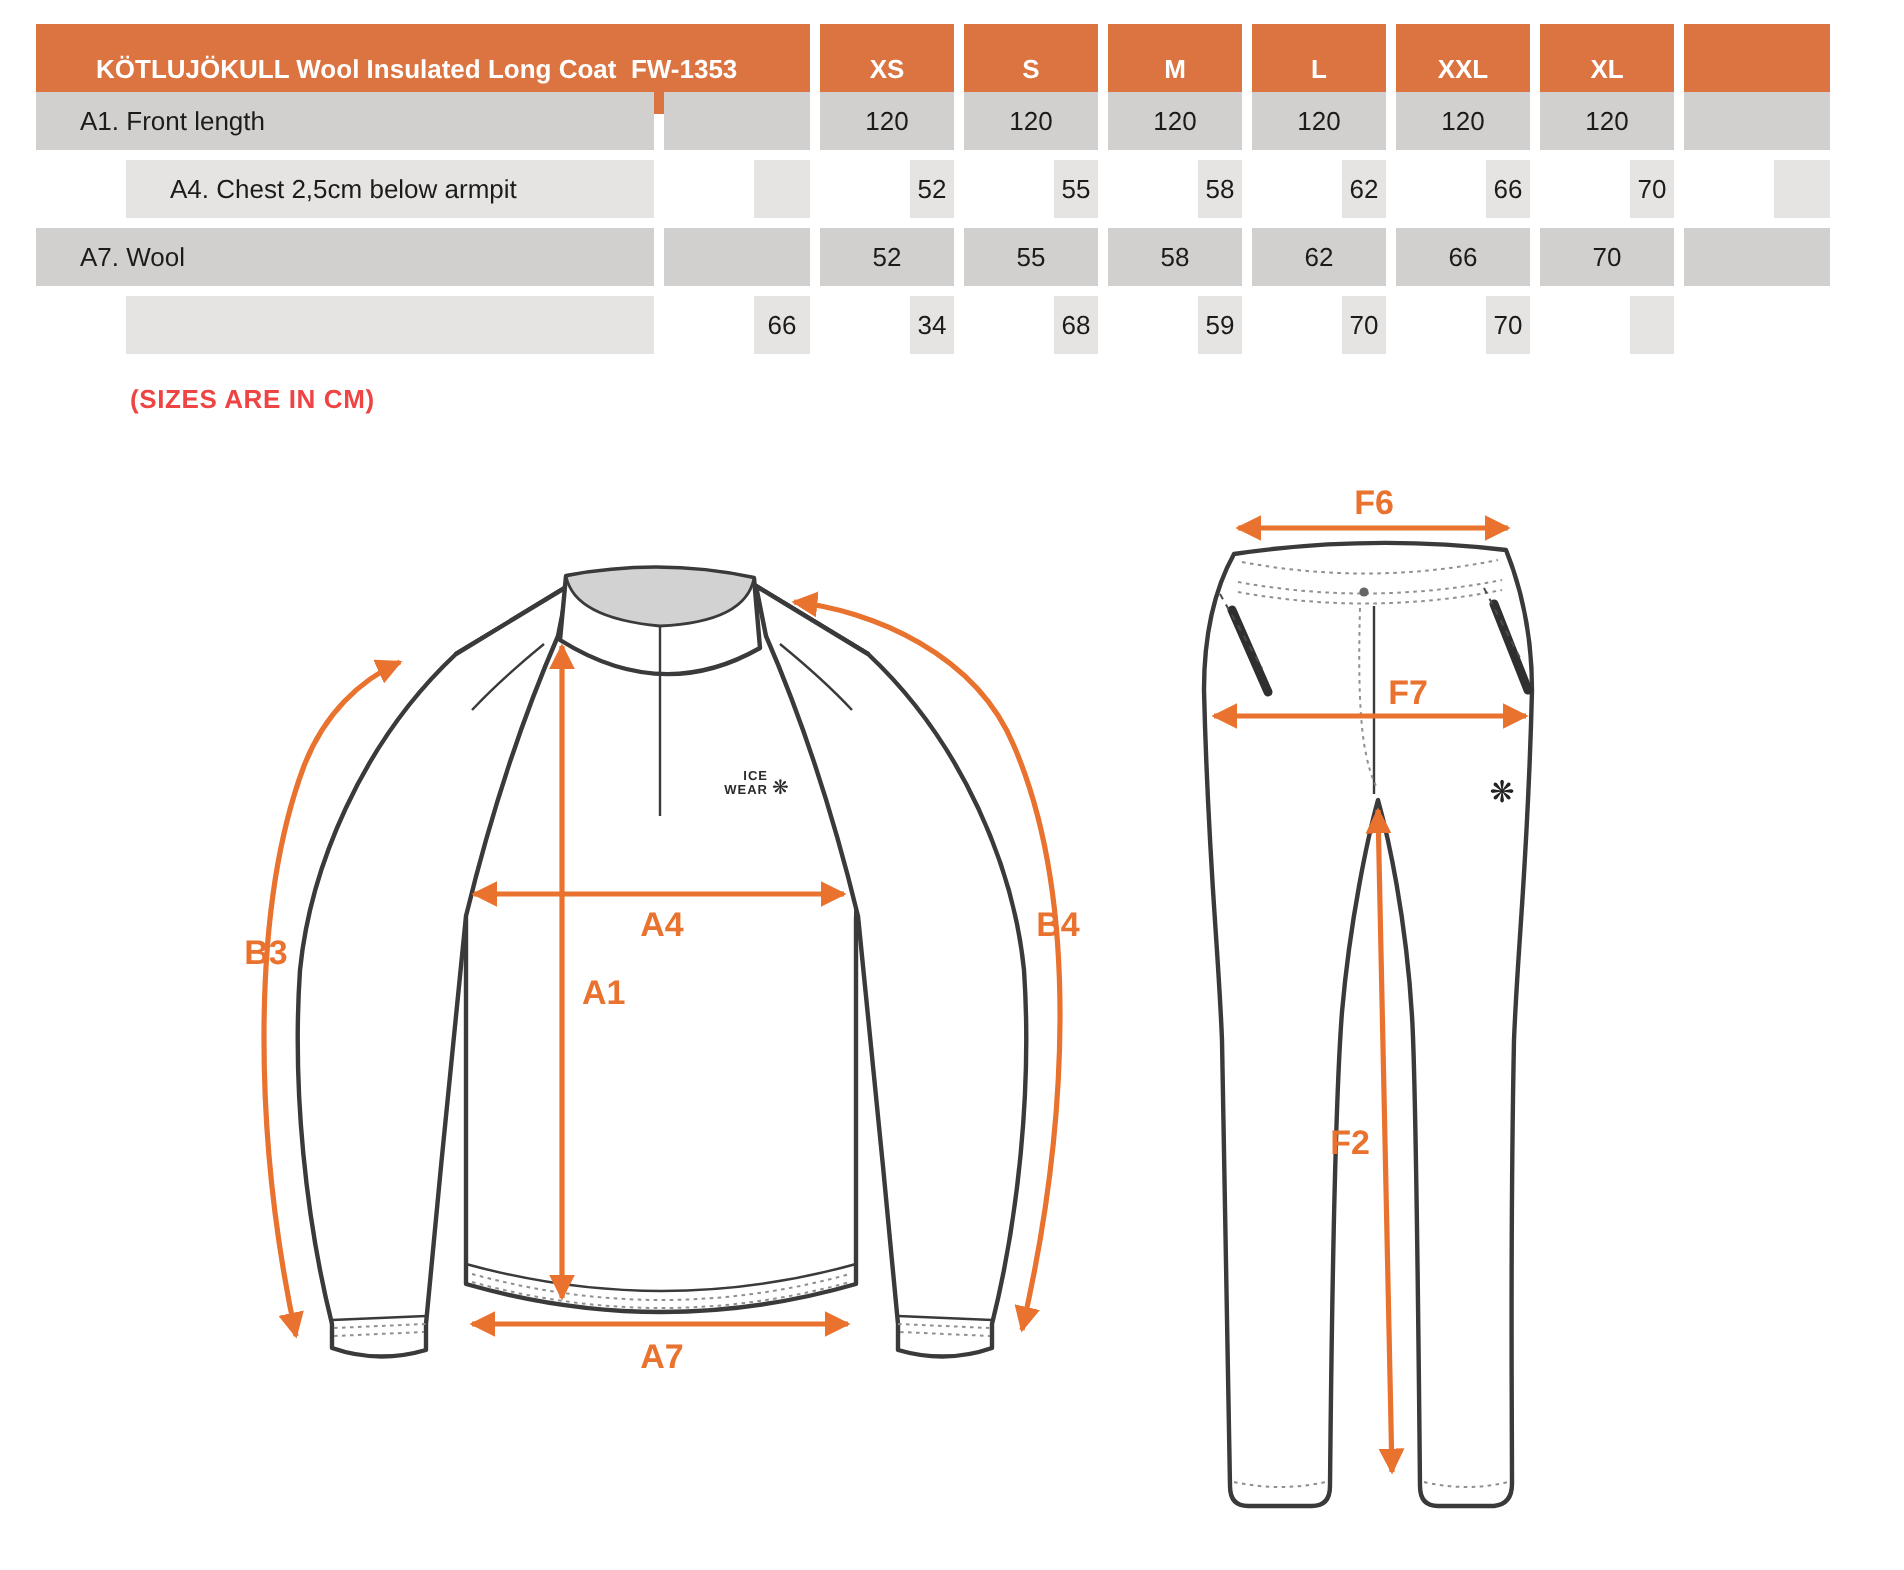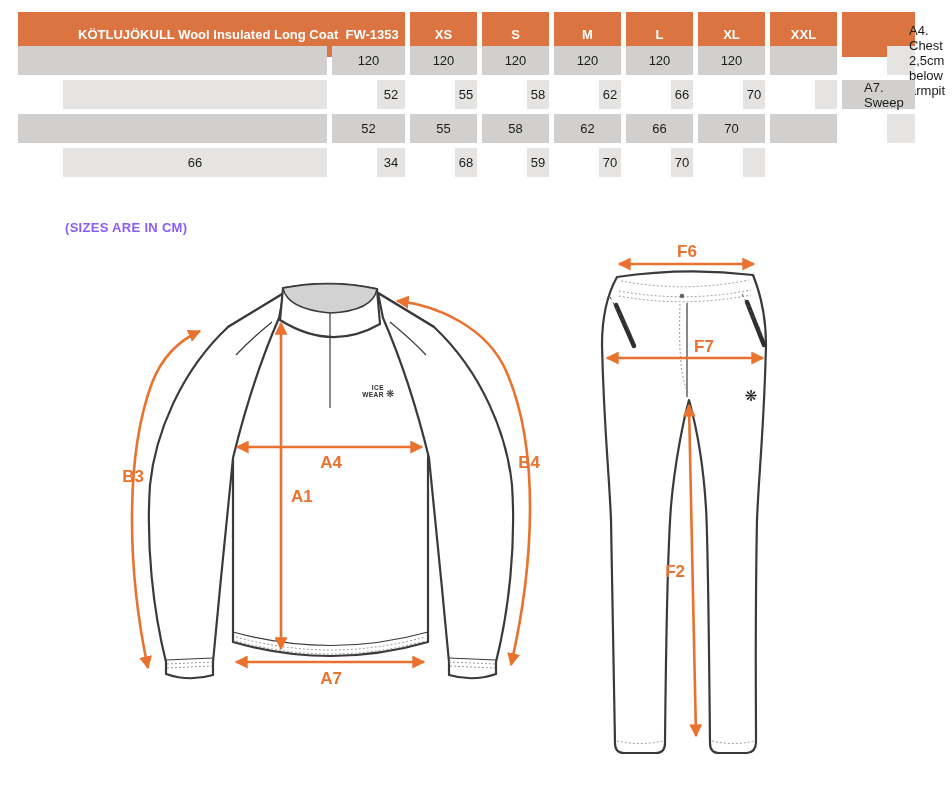--- a/index.html
+++ b/index.html
@@ -4,26 +4,26 @@
 <style>
   html,body{margin:0;padding:0;background:#fff;}
   #page{position:relative;width:952px;height:785px;background:#ffffff;overflow:hidden;
         font-family:"Liberation Sans",sans-serif;}
   
   .size-table{position:absolute;left:18px;top:12px;display:grid;
     grid-template-columns:309px 73px repeat(6,67px) 73px;
     grid-auto-rows:29px;gap:5px;font-size:13px;color:#1b1b1b;}
   .cell{display:flex;align-items:center;justify-content:center;}
   .hdr{background:#DB7440;color:#ffffff;font-weight:bold;height:45px;}
-  .title-cell{grid-column:1 / span 2;justify-content:flex-start;padding-left:60px;}
+  .title-cell{grid-column:1 / span 2;justify-content:flex-start;padding-left:30px;}
   .lbl{justify-content:flex-start;padding-left:22px;}
   .dark{background:#D1D0CE;}
   .light{background:#E5E4E2;margin-left:45px;}
   
-  .cm-note{position:absolute;left:65px;top:220px;color:#8b5cf6;font-size:13px;
+  .cm-note{position:absolute;left:65px;top:192px;color:#ef4444;font-size:13px;
     font-weight:600;letter-spacing:.3px;}
   
   .diagram{position:absolute;left:0;top:230px;}
   .outline{fill:#ffffff;stroke:#3a3a3c;stroke-width:2.2;stroke-linejoin:round;}
   .seam{fill:none;stroke:#3a3a3c;stroke-width:1.2;}
   .stitch{fill:none;stroke:#8f8f8f;stroke-width:1;stroke-dasharray:1.8 2.2;}
   .pocket{stroke:#2f2f2f;stroke-width:4.5;stroke-linecap:round;}
   .pocket-dash{fill:none;stroke:#4a4a4a;stroke-width:1;stroke-dasharray:3 3;}
   .arrow{fill:none;stroke:#E9722F;stroke-width:2.6;}
   .mlabel{fill:#E9722F;font-family:"Liberation Sans",sans-serif;font-size:17px;font-weight:bold;}
@@ -34,44 +34,45 @@
 
 <div id="page">
 
   <div class="size-table">
 
     <div class="cell hdr title-cell">KÖTLUJÖKULL Wool Insulated Long Coat&nbsp; FW-1353</div>
     <div class="cell hdr">XS</div>
     <div class="cell hdr">S</div>
     <div class="cell hdr">M</div>
     <div class="cell hdr">L</div>
+    <div class="cell hdr">XXL</div>
     <div class="cell hdr">XL</div>
-    <div class="cell hdr">XXL</div>
     <div class="cell hdr"></div>
 
+    <div class="cell dark lbl">A1. Front length</div>
     <div class="cell dark"></div>
     <div class="cell dark">120</div>
     <div class="cell dark">120</div>
     <div class="cell dark">120</div>
     <div class="cell dark">120</div>
     <div class="cell dark">120</div>
     <div class="cell dark">120</div>
     <div class="cell dark"></div>
 
     <div class="cell light lbl">A4. Chest 2,5cm below armpit</div>
     <div class="cell light"></div>
     <div class="cell light">52</div>
     <div class="cell light">55</div>
     <div class="cell light">58</div>
     <div class="cell light">62</div>
     <div class="cell light">66</div>
     <div class="cell light">70</div>
     <div class="cell light"></div>
 
-    <div class="cell dark lbl">A7. Sweep</div>
+    <div class="cell dark lbl">A7. Wool</div>
     <div class="cell dark"></div>
     <div class="cell dark">52</div>
     <div class="cell dark">55</div>
     <div class="cell dark">58</div>
     <div class="cell dark">62</div>
     <div class="cell dark">66</div>
     <div class="cell dark">70</div>
     <div class="cell dark"></div>
 
     <div class="cell light"></div>

